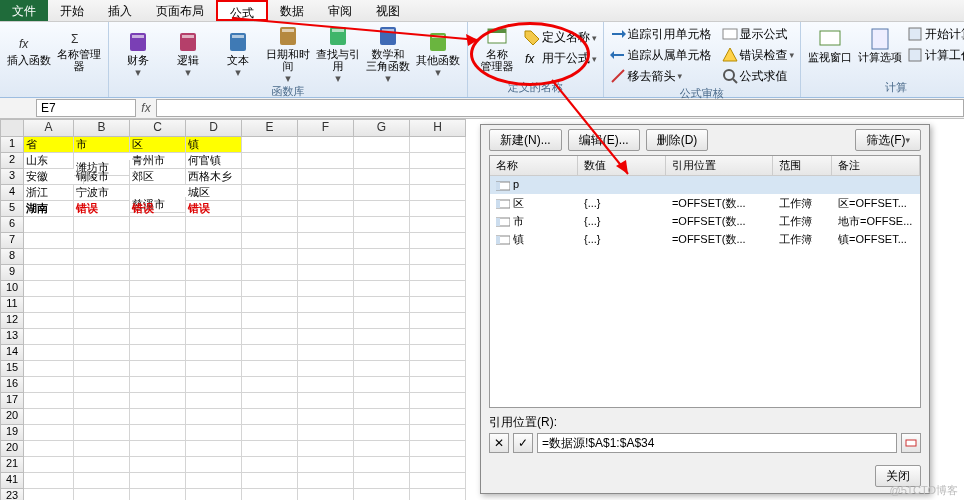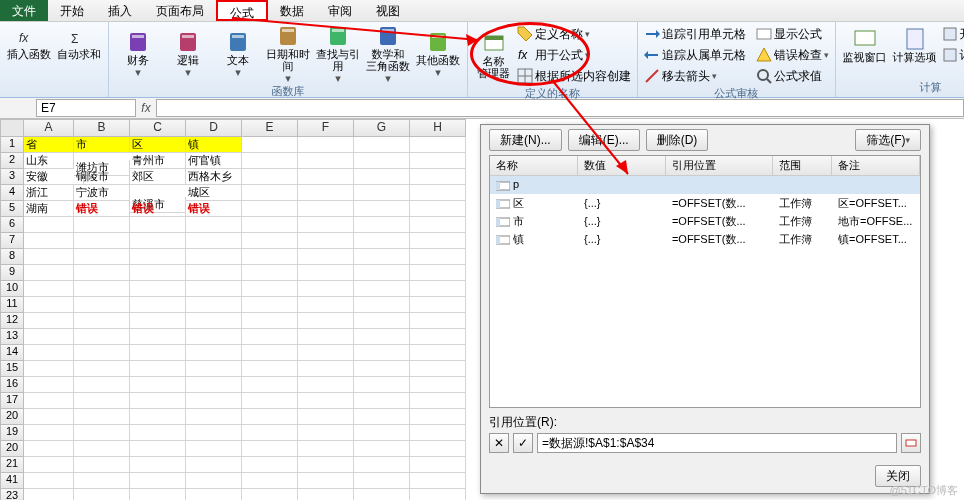--- a/index.html
+++ b/index.html
@@ -78,21 +78,21 @@
       <div class="bigbtn">
         <div class="ic"><svg viewBox="0 0 24 24">
               <text x="2" y="18" font-style="italic" font-size="18" fill="#333">fx</text>
             </svg></div>
         <span>插入函数</span>
       </div>
       <div class="bigbtn">
         <div class="ic"><svg viewBox="0 0 24 24">
               <text x="4" y="19" font-size="20" fill="#333">Σ</text>
             </svg></div>
-        <span>自动求和</span>
+        <span>名称管理器</span>
       </div>
     </div>
   </div>
   <div class="rgroup" style="flex:0 0 auto">
     <div class="row" id="funclib-row">
         <div class="bigbtn">
           <div class="ic"><svg viewBox="0 0 24 24">
               <rect x="4" y="3" width="16" height="18" rx="2" fill="#7a3fb5"></rect>
               <rect x="6" y="5" width="12" height="3" fill="#fff" opacity=".6"></rect>
             </svg></div>
@@ -168,28 +168,20 @@
               </svg></div>
             <span>定义名称</span>
             <span class="dd">▾</span>
           </div>
         <div class="smallline">
             <div class="ic"><svg viewBox="0 0 16 16">
                 <text x="1" y="12" font-size="11" font-style="italic">fx</text>
               </svg></div>
             <span>用于公式</span>
             <span class="dd">▾</span>
-          </div>
-        <div class="smallline">
-            <div class="ic"><svg viewBox="0 0 16 16">
-                <rect x="1" y="1" width="14" height="14" fill="none" stroke="#777"></rect>
-                <line x1="1" y1="8" x2="15" y2="8" stroke="#777"></line>
-                <line x1="8" y1="1" x2="8" y2="15" stroke="#777"></line>
-              </svg></div>
-            <span>根据所选内容创建</span>
           </div>
       </div>
     </div>
     <div class="label">定义的名称</div>
   </div>
   <div class="rgroup" style="width:220px">
     <div class="row">
       <div style="display:flex;flex-direction:column;gap:1px">
         <div class="smallline">
             <div class="ic"><svg viewBox="0 0 16 16">
@@ -346,21 +338,21 @@
           <div class="cell" style="left: 330px; top: 32px; width: 56px;"></div>
           <div class="cell" style="left: 386px; top: 32px; width: 56px;"></div>
           <div class="cell" style="left: 0px; top: 48px; width: 50px;">浙江</div>
           <div class="cell" style="left: 50px; top: 48px; width: 56px;">宁波市</div>
           <div class="cell" style="left: 106px; top: 48px; width: 56px; margin-top: 12px;">慈溪市</div>
           <div class="cell" style="left: 162px; top: 48px; width: 56px;">城区</div>
           <div class="cell" style="left: 218px; top: 48px; width: 56px;"></div>
           <div class="cell" style="left: 274px; top: 48px; width: 56px;"></div>
           <div class="cell" style="left: 330px; top: 48px; width: 56px;"></div>
           <div class="cell" style="left: 386px; top: 48px; width: 56px;"></div>
-          <div class="cell" style="left: 0px; top: 64px; width: 50px;">湖南</div>
+          <div class="cell" style="left: 0px; top: 64px; width: 50px; font-weight: bold;">湖南</div>
           <div class="cell errcell" style="left: 50px; top: 64px; width: 56px;">错误</div>
           <div class="cell errcell" style="left: 106px; top: 64px; width: 56px;">错误</div>
           <div class="cell errcell" style="left: 162px; top: 64px; width: 56px;">错误</div>
           <div class="cell" style="left: 218px; top: 64px; width: 56px;"></div>
           <div class="cell" style="left: 274px; top: 64px; width: 56px;"></div>
           <div class="cell" style="left: 330px; top: 64px; width: 56px;"></div>
           <div class="cell" style="left: 386px; top: 64px; width: 56px;"></div>
           <div class="cell" style="left: 0px; top: 80px; width: 50px;"></div>
           <div class="cell" style="left: 50px; top: 80px; width: 56px;"></div>
           <div class="cell" style="left: 106px; top: 80px; width: 56px;"></div>

